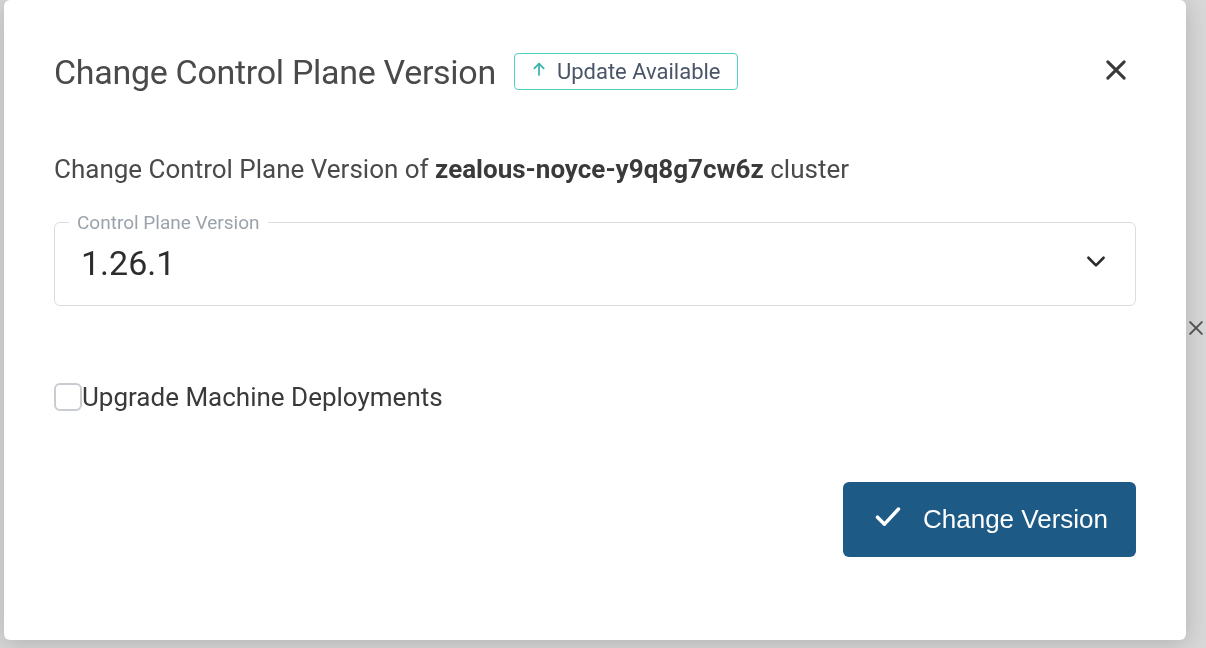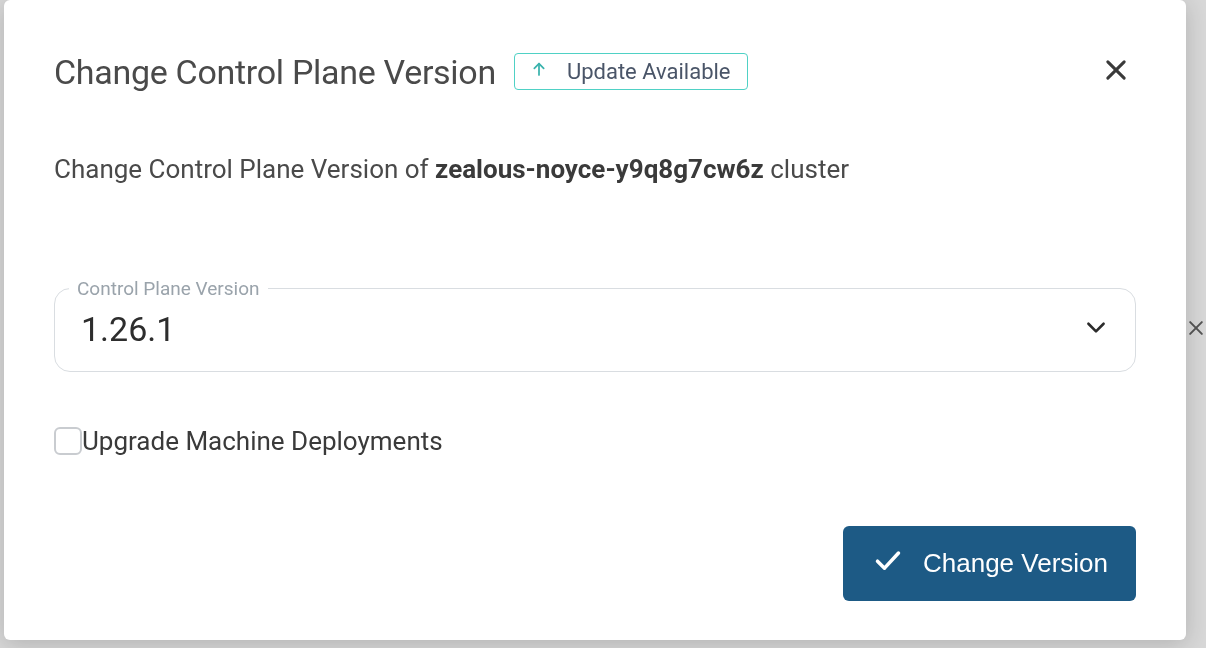--- a/index.html
+++ b/index.html
@@ -34,21 +34,21 @@
     }
     .modal-title {
       font-size: 34px;
       font-weight: 400;
       color: #4a4a4a;
       letter-spacing: -0.3px;
     }
     .update-badge {
       display: inline-flex;
       align-items: center;
-      gap: 20px;
+      gap: 10px;
       border: 1.5px solid #4fd1c5;
       border-radius: 4px;
       padding: 5px 16px;
       font-size: 22px;
       color: #4a5568;
     }
     .update-badge svg {
       width: 16px;
       height: 20px;
     }
@@ -60,33 +60,33 @@
       padding: 6px;
       color: #3a3a3a;
     }
     .close-btn svg {
       width: 28px;
       height: 28px;
     }
     .description {
       font-size: 26px;
       color: #4a4a4a;
-      margin-bottom: 101px;
+      margin-bottom: 35px;
       line-height: 1.3;
     }
     .description .cluster-name {
       font-weight: 700;
       color: #3a3a3a;
     }
     .field-wrap {
       position: relative;
       border: 1px solid #d9dde1;
-      border-radius: 16px;
+      border-radius: 6px;
       padding: 0;
-      margin-bottom: 54px;
+      margin-bottom: 76px;
     }
     .field-label {
       position: absolute;
       top: -12px;
       left: 14px;
       background: #fff;
       padding: 0 8px;
       font-size: 19px;
       color: #9aa3ab;
     }

